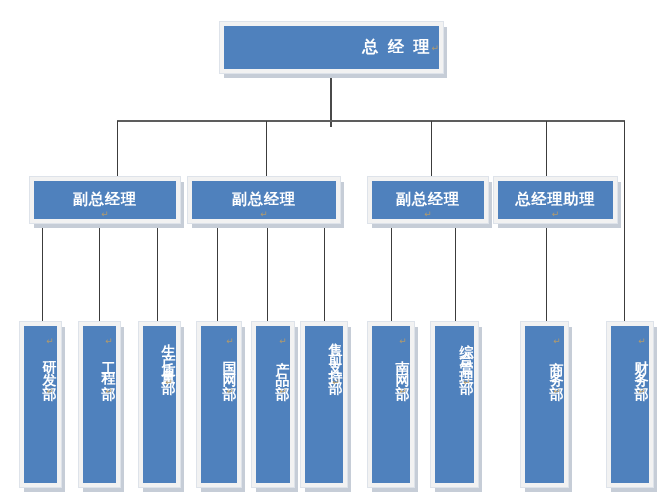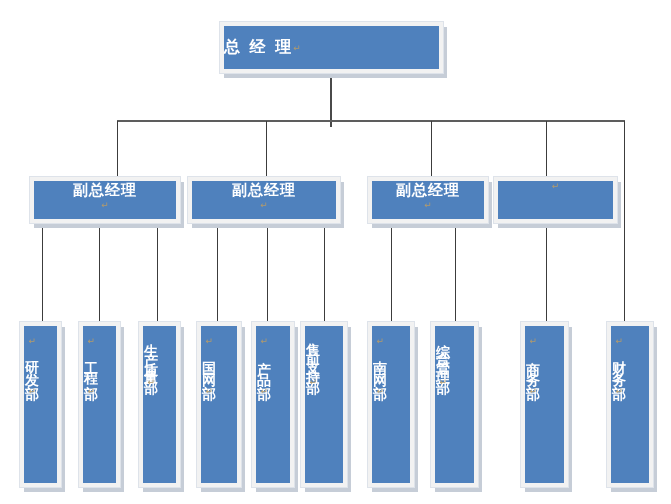--- a/index.html
+++ b/index.html
@@ -11,21 +11,21 @@
   .vline{position:absolute;width:1px;background:#3c3c3c;z-index:1;}
   .vline.thick{width:2px;background:#4a4a4a;}
   .hline{position:absolute;height:2px;background:#5d5d5d;z-index:1;}
   
   .box{
     position:absolute;z-index:2;box-sizing:border-box;
     background:#4F81BD;
     border:4px solid #F2F2F2;
     box-shadow:0 0 0 1px #DEE3EA, 4px 5px 0 0 #C6CDD7;
     color:#ffffff;font-weight:bold;
-    display:flex;align-items:center;justify-content:flex-start;
+    display:flex;align-items:center;justify-content:flex-end;
   }
   .root{font-size:16px;letter-spacing:2px;}
   .mgr{font-size:15px;letter-spacing:1px;flex-direction:column;}
   .dept{align-items:flex-start;}
   .vtext{
     writing-mode:vertical-rl;text-orientation:upright;
     font-size:14px;letter-spacing:12px;line-height:1.1;
     padding-top:10px;
   }
   .mark{
@@ -68,20 +68,21 @@
   </div>
   <div class="box mgr" style="left:188px;top:177px;width:152px;height:46px;">
     <span>副总经理</span>
       <span class="mark">↵</span>
   </div>
   <div class="box mgr" style="left:368px;top:177px;width:120px;height:46px;">
     <span>副总经理</span>
       <span class="mark">↵</span>
   </div>
   <div class="box mgr" style="left:494px;top:177px;width:123px;height:46px;">
+    <span>总经理助理</span>
       <span class="mark">↵</span>
   </div>
 
   <div class="box dept" style="left:20px;top:322px;width:41px;height:165px;">
     <div class="vtext"><span class="mark">↵</span><span>研发部</span><span class="mark">↵</span></div>
   </div>
   <div class="box dept" style="left:79px;top:322px;width:41px;height:165px;">
     <div class="vtext"><span class="mark">↵</span><span>工程部</span><span class="mark">↵</span></div>
   </div>
   <div class="box dept" style="left:139px;top:322px;width:41px;height:165px;">

